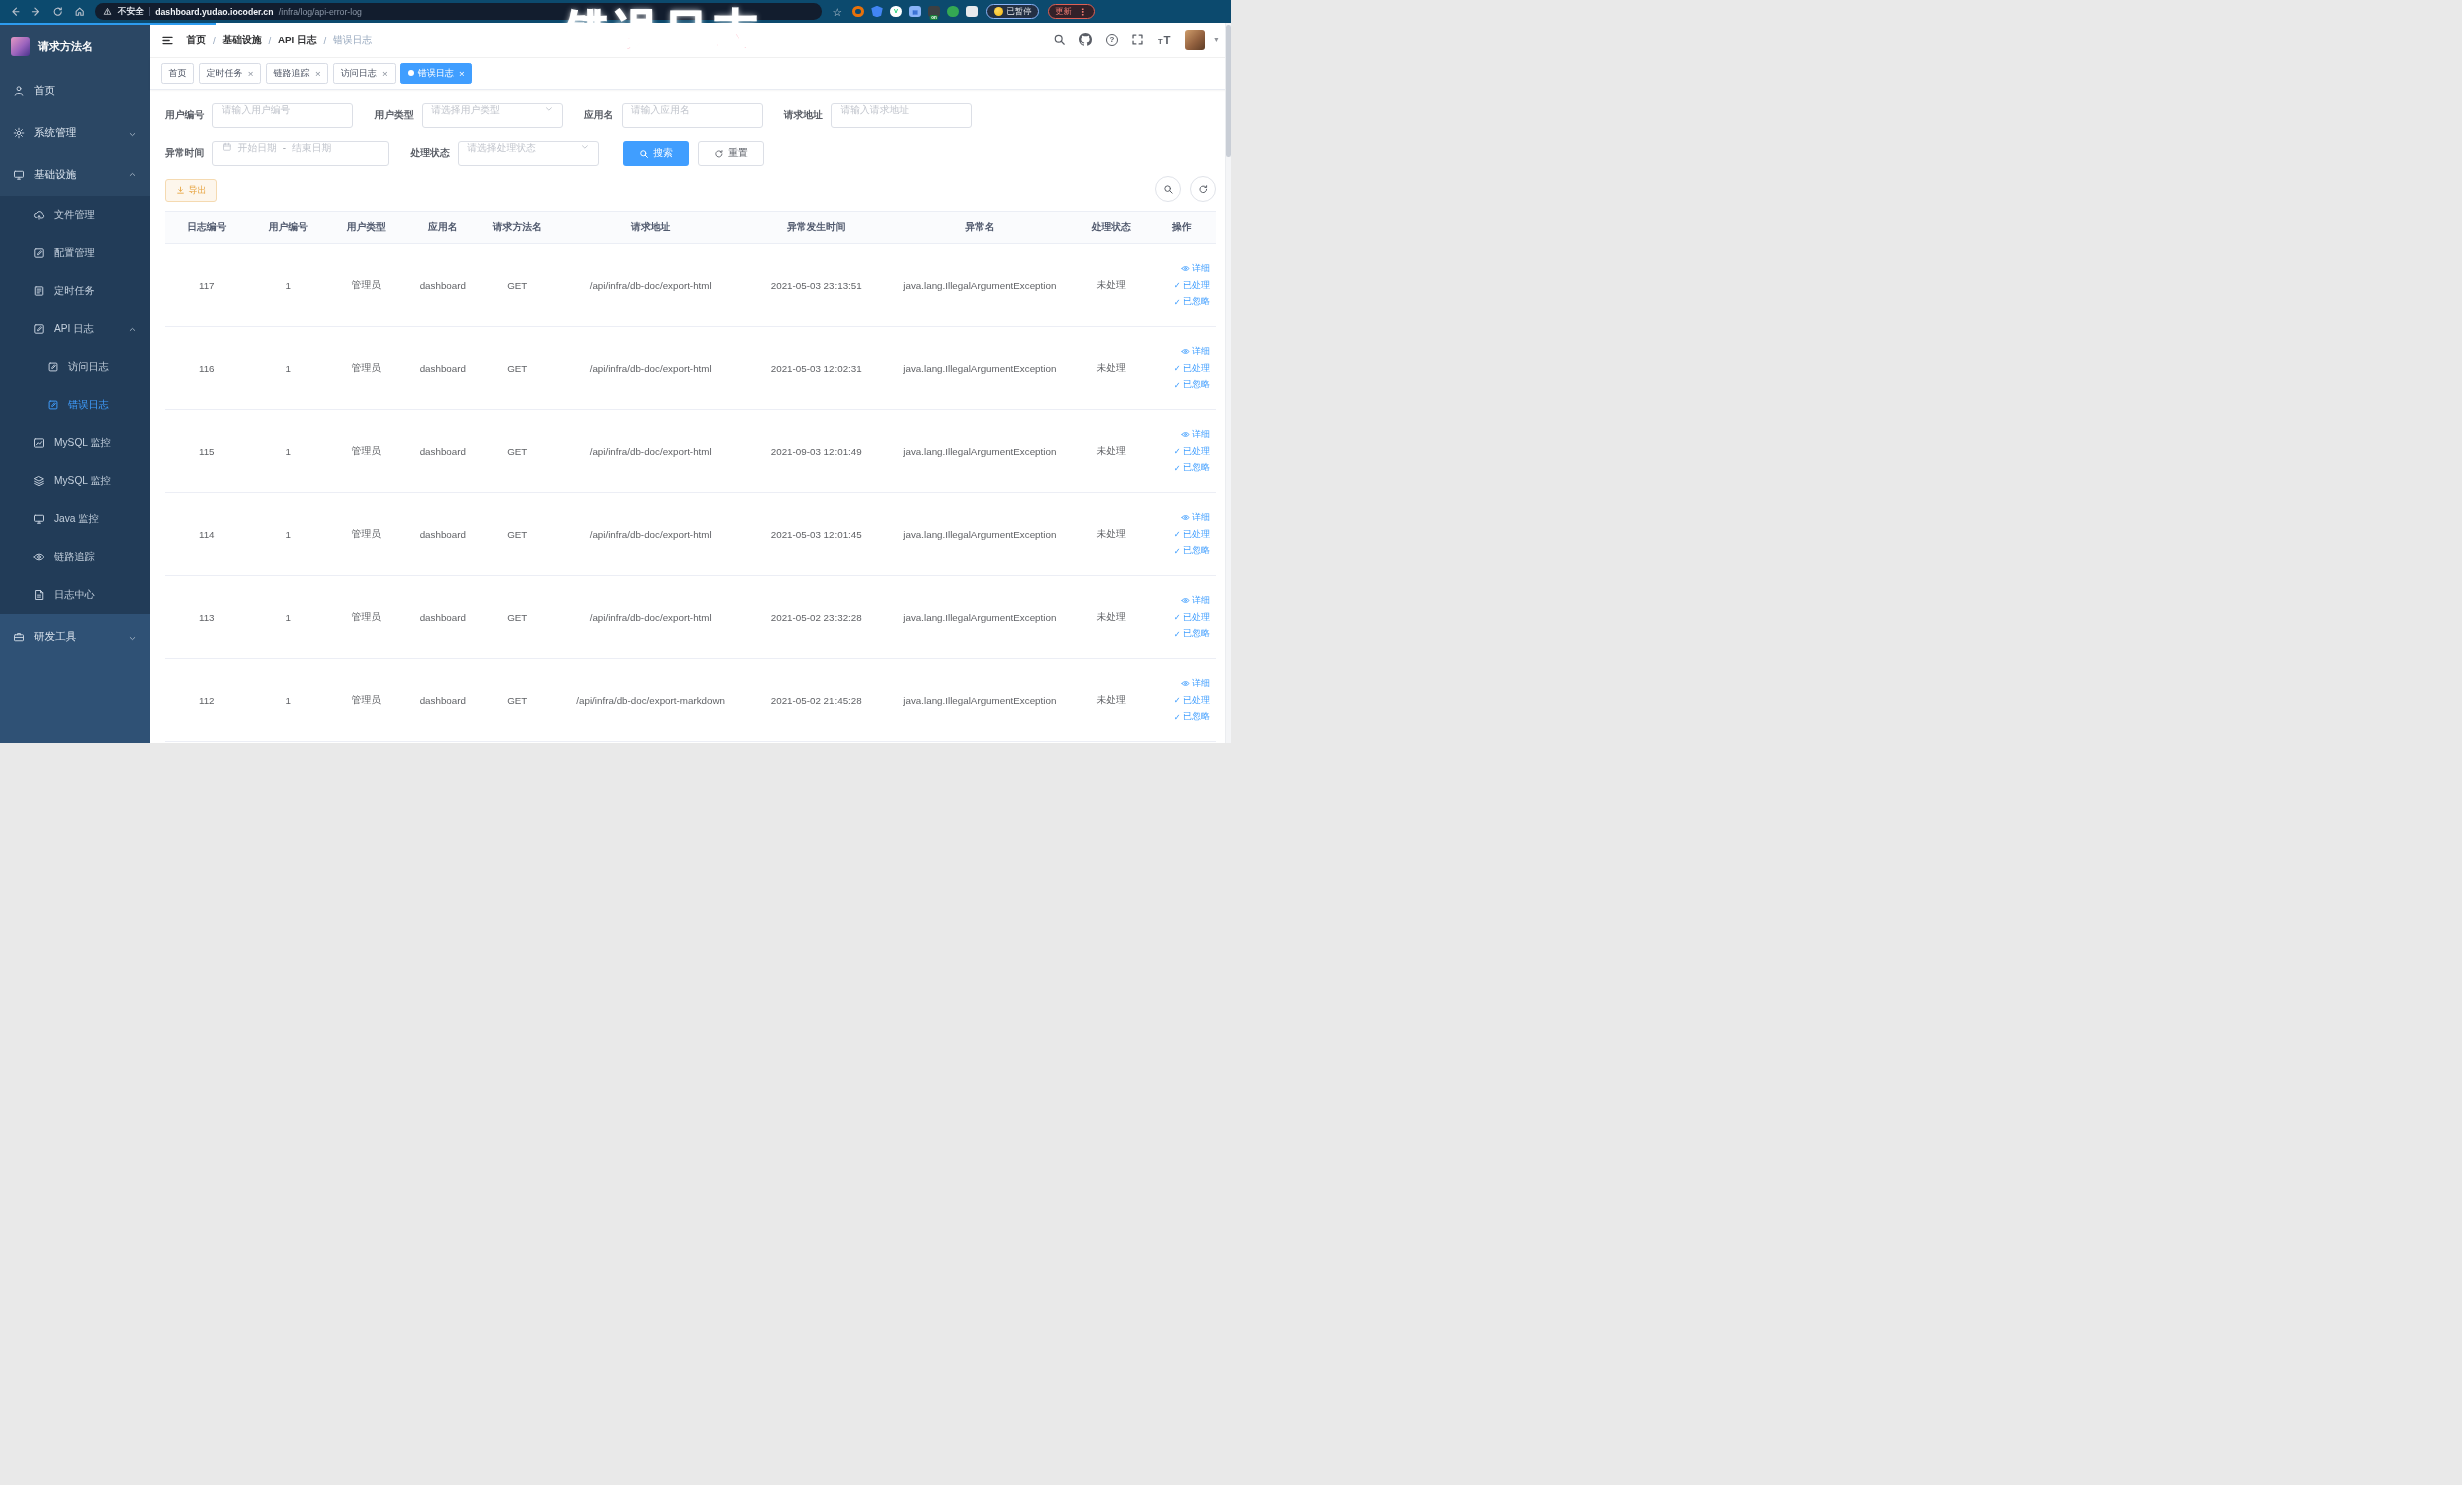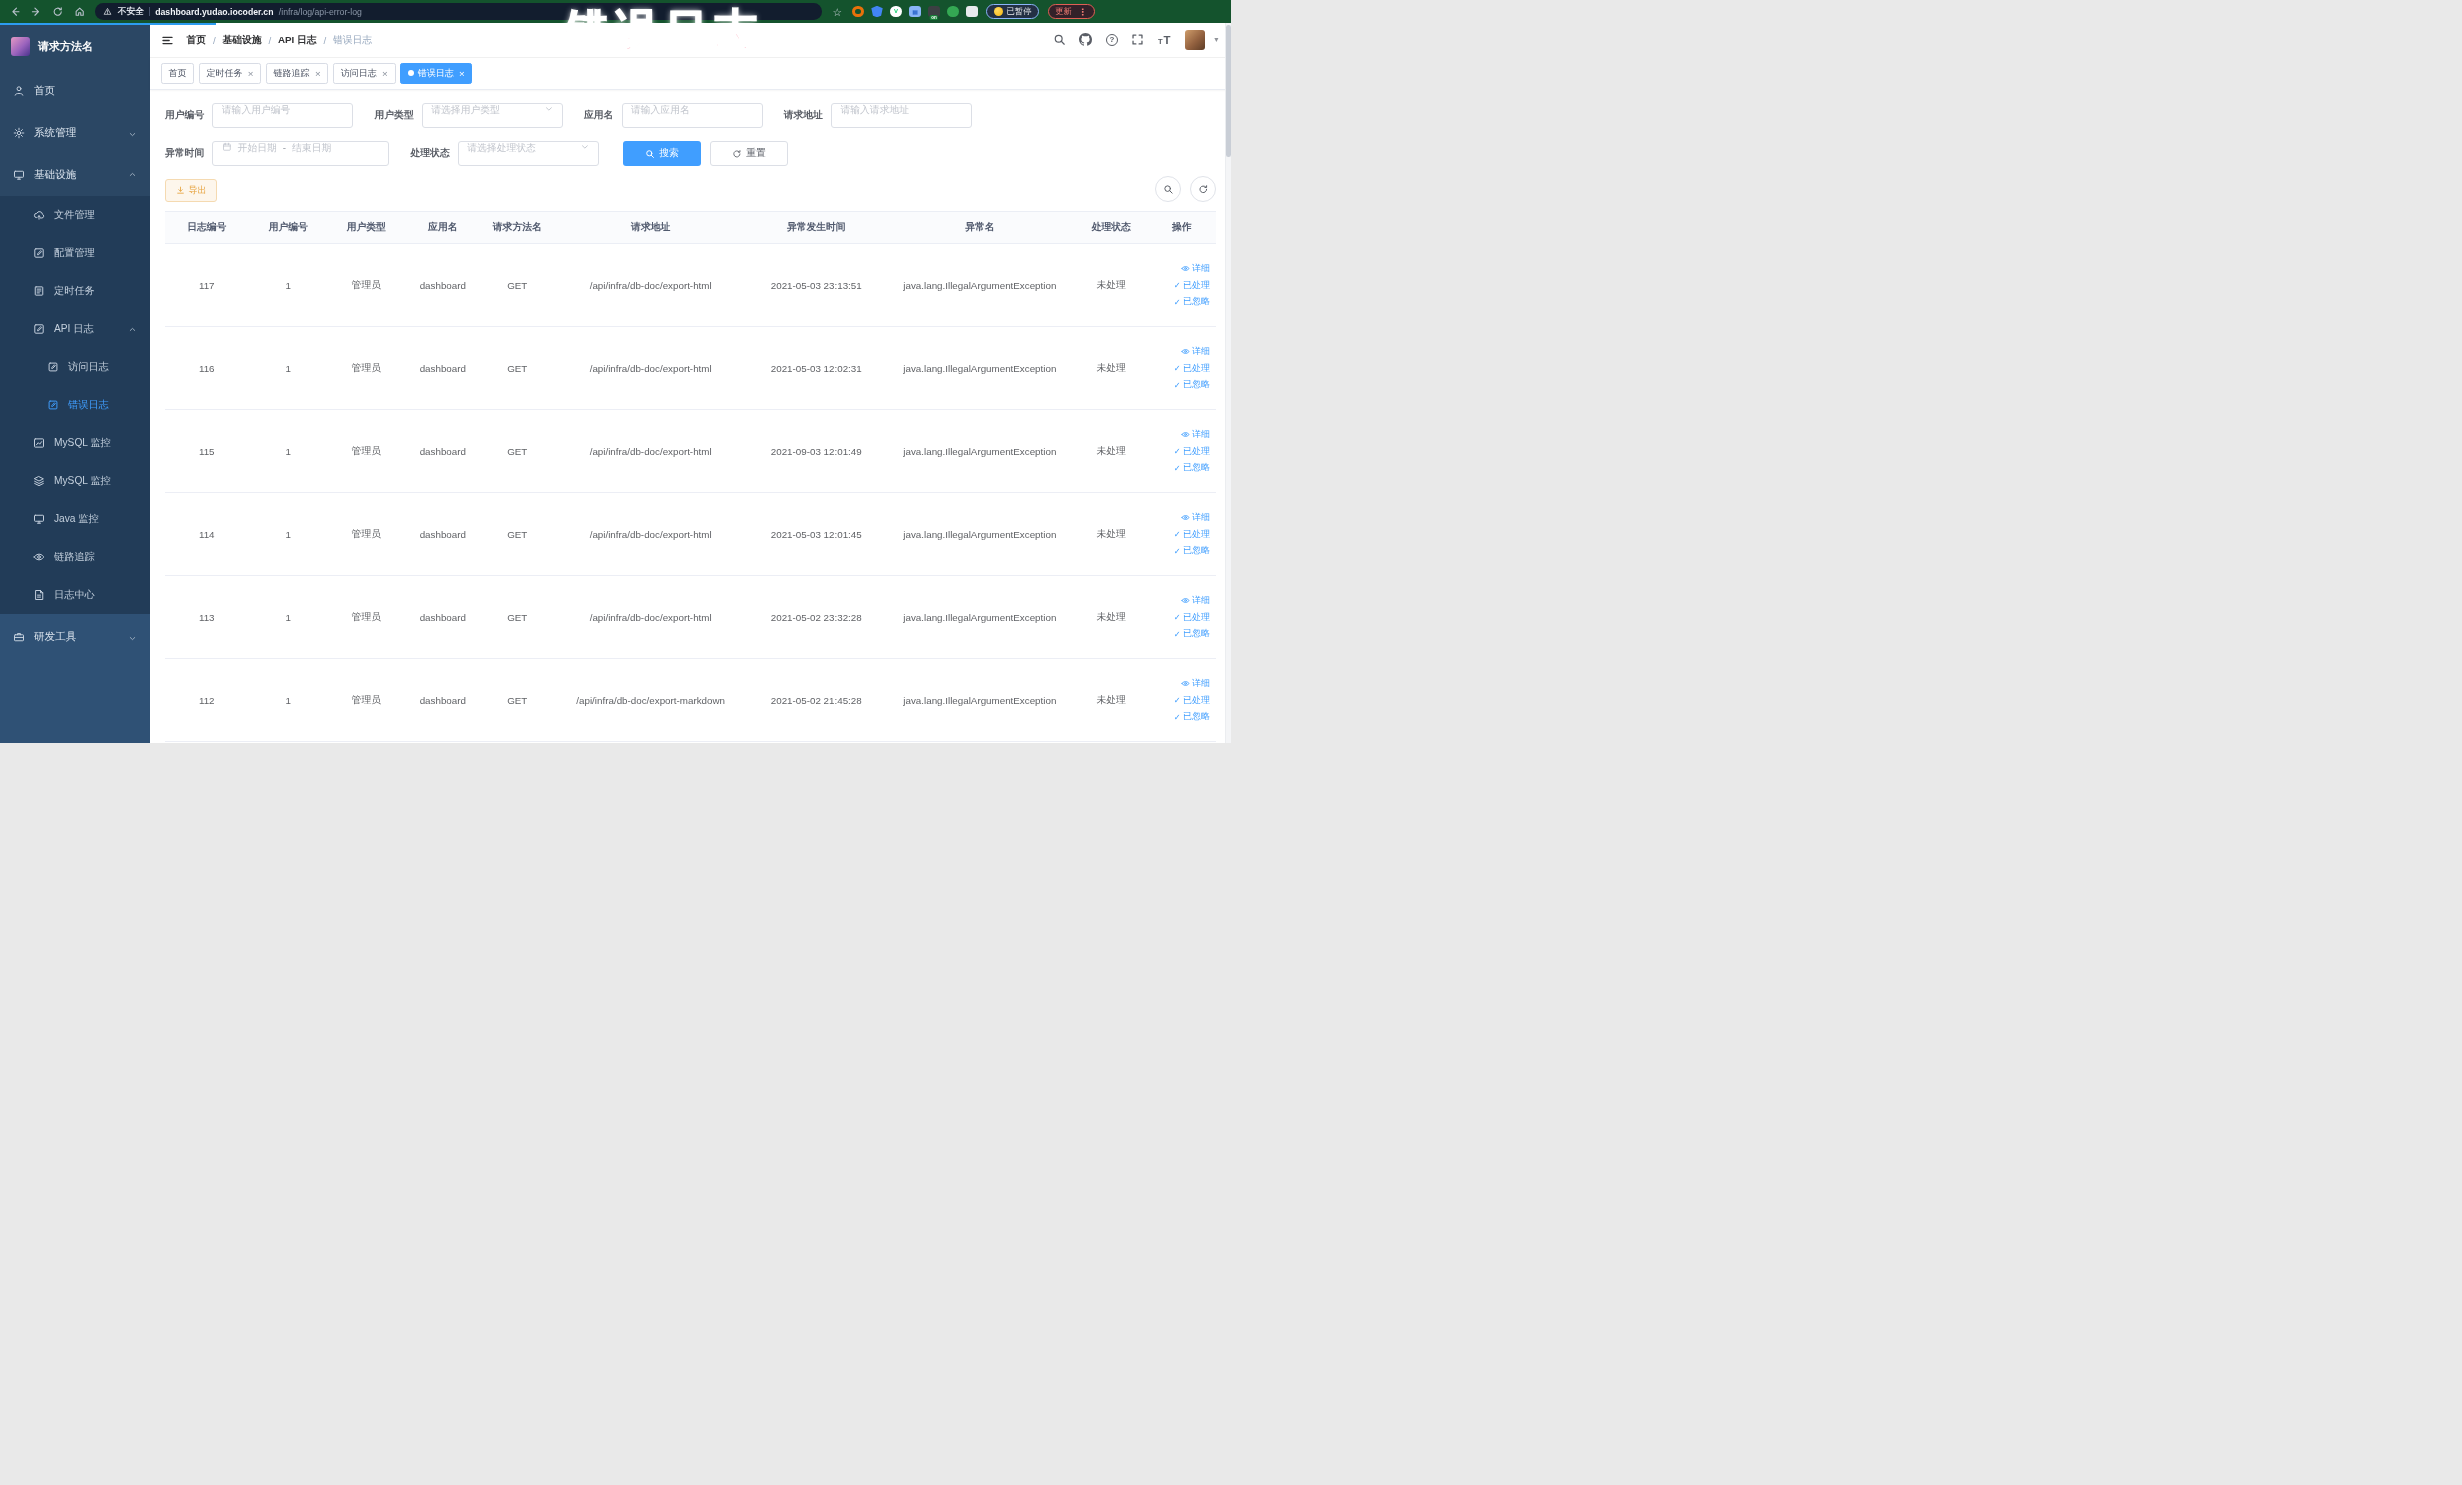--- a/index.html
+++ b/index.html
@@ -1,21 +1,21 @@
 <!DOCTYPE html>
 <html style="font-size:12px"><head>
 <meta charset="utf-8">
 <style>
   *{box-sizing:border-box;margin:0;padding:0}
   html,body{background:#e9e9e9}
   body{font-family:"Liberation Sans","DejaVu Sans",sans-serif}
   .stage{position:relative;width:1231px;height:743px;background:#fff;overflow:hidden}
 
   
-  .browser-bar{height:23px;background:#14532d;display:flex;align-items:center;padding:0 7.6px;gap:8.3px;color:#c3cad4}
+  .browser-bar{height:23px;background:#0c4a6e;display:flex;align-items:center;padding:0 7.6px;gap:8.3px;color:#c3cad4}
   .bnav{width:13.6px;height:13.6px;display:flex;align-items:center;justify-content:center;color:#b9c1cc;cursor:pointer}
   .bnav svg{width:11.4px;height:11.4px}
   .omnibox{flex:1;max-width:727px;height:16.7px;background:#121d2e;border-radius:8.3px;display:flex;align-items:center;padding:0 8.3px;gap:5.3px;font-size:8.7px;color:#e8ecf2;cursor:text}
   .omnibox .ic{width:9px;height:9px;color:#d9dce2;flex-shrink:0}
   .sec{color:#dfe3ea;font-weight:700;white-space:nowrap}
   .osep{width:0.8px;height:9px;background:#46536b}
   .domain{font-weight:700;color:#f2f5f9;white-space:nowrap}
   .path{color:#8b97a8;white-space:nowrap}
   .star{font-size:10.6px;color:#cfd5dd}
   #ext-area{display:flex;align-items:center;gap:7.6px}
@@ -76,21 +76,21 @@
   .f-label{font-size:9.8px;font-weight:700;color:#5a5e66;white-space:nowrap}
   .f-input,.f-select,.f-date{height:25px;border:0.8px solid #dcdfe6;border-radius:3px;background:#fff;display:flex;align-items:flex-start;padding:0 8.3px;color:#c0c4cc;font-size:9.8px}
   .f-input{width:141px}
   .f-input input{border:none;outline:none;width:100%;font-size:9.8px;color:#606266;background:transparent;font-family:inherit}
   .f-input input::placeholder{color:#c0c4cc}
   .f-select{width:141px;justify-content:space-between;cursor:pointer}
   .f-select .ic,.f-date .ic{width:9.8px;height:9.8px;color:#c0c4cc;flex-shrink:0}
   .f-date{width:177px;gap:6px;cursor:pointer}
   .f-date .dsep{color:#8d939c}
   .f-date span{white-space:nowrap}
-  .btn{height:25px;border-radius:3px;font-size:9.8px;display:inline-flex;align-items:center;gap:4.5px;padding:0 21px;border:0.8px solid transparent;cursor:pointer;font-family:inherit}
+  .btn{height:25px;border-radius:3px;font-size:9.8px;display:inline-flex;align-items:center;gap:4.5px;padding:0 15px;border:0.8px solid transparent;cursor:pointer;font-family:inherit}
   .btn .ic{width:9.8px;height:9.8px}
   .btn-primary{background:#409eff;color:#fff}
   .btn-default{background:#fff;border-color:#dcdfe6;color:#5a5e66}
   .row2-btns{display:flex;gap:9px;margin-left:3px}
 
   .toolbar-row{display:flex;align-items:flex-start;margin:0 0 9px}
   .btn-export{height:23px;padding:0 9.8px;font-size:9px;background:#fdf6ec;border:0.8px solid #f5dab1;color:#e6a23c;border-radius:3px;display:inline-flex;align-items:center;gap:3.8px;cursor:pointer;font-family:inherit}
   .btn-export .ic{width:9px;height:9px}
   .tool-circles{margin-left:auto;display:flex;gap:9px;margin-top:-3px}
   .circle-btn{width:26px;height:26px;border-radius:50%;border:0.8px solid #e0e3e9;background:#fff;color:#5a5e66;display:flex;align-items:center;justify-content:center;cursor:pointer}

